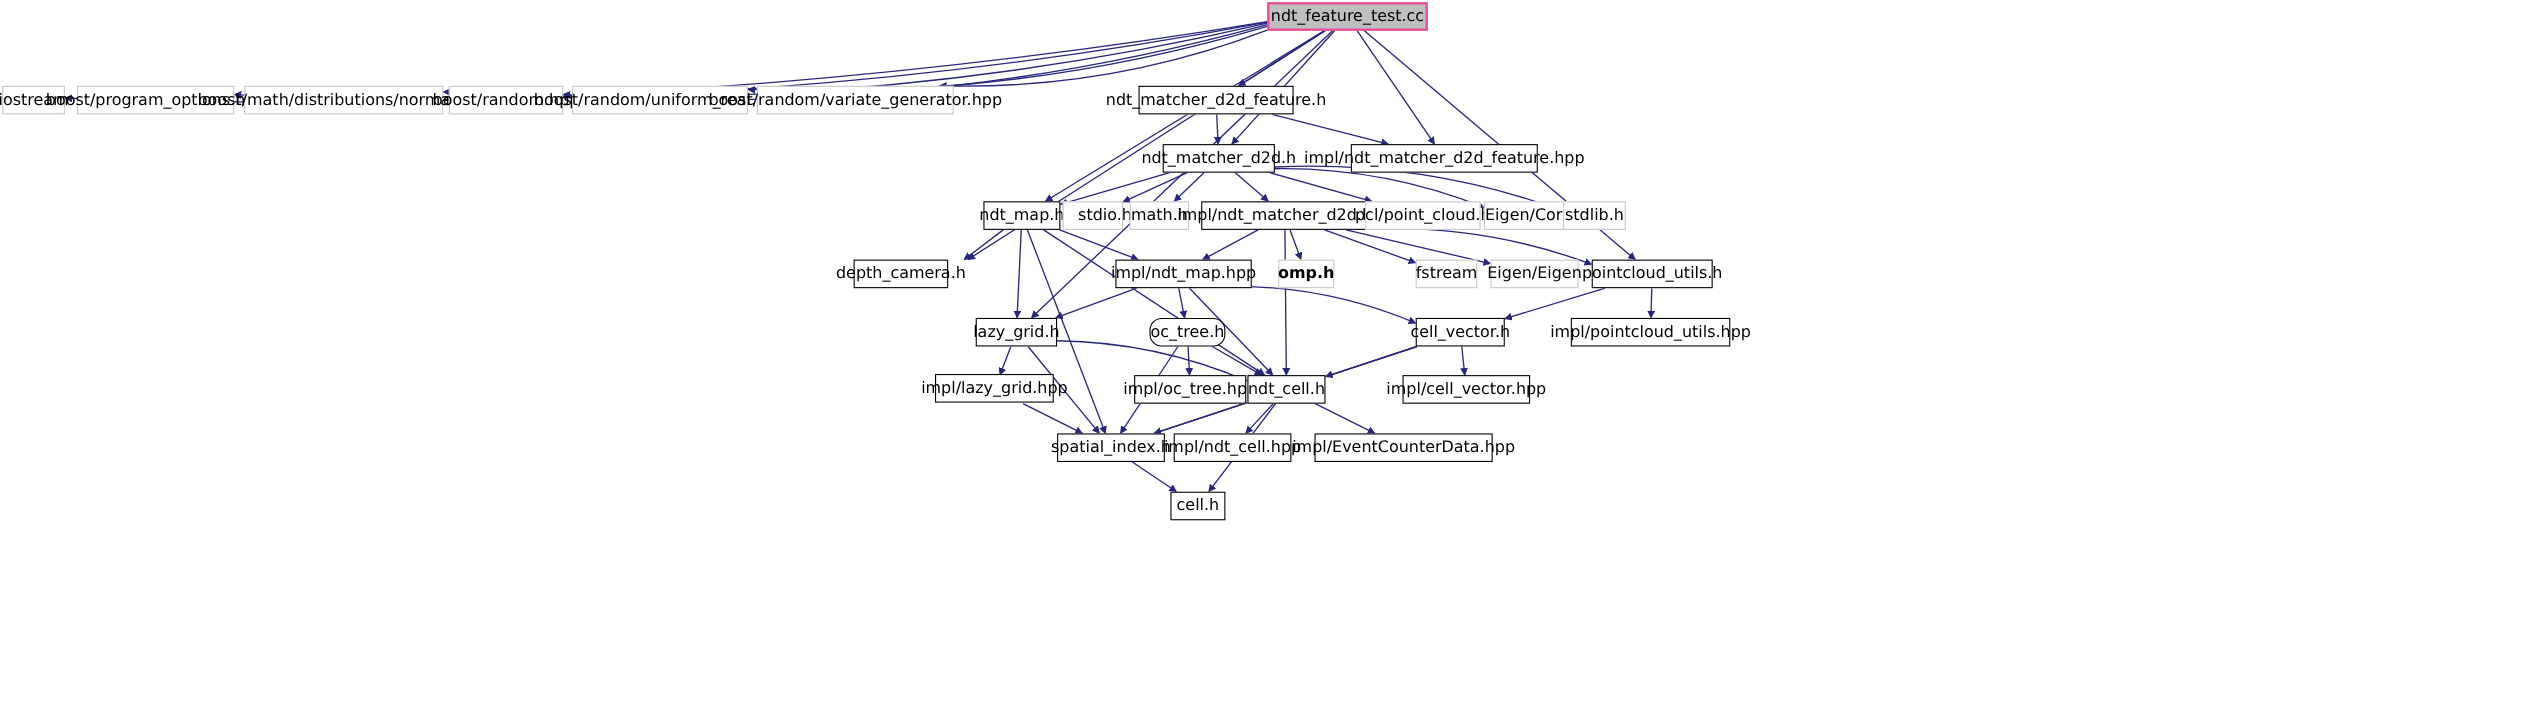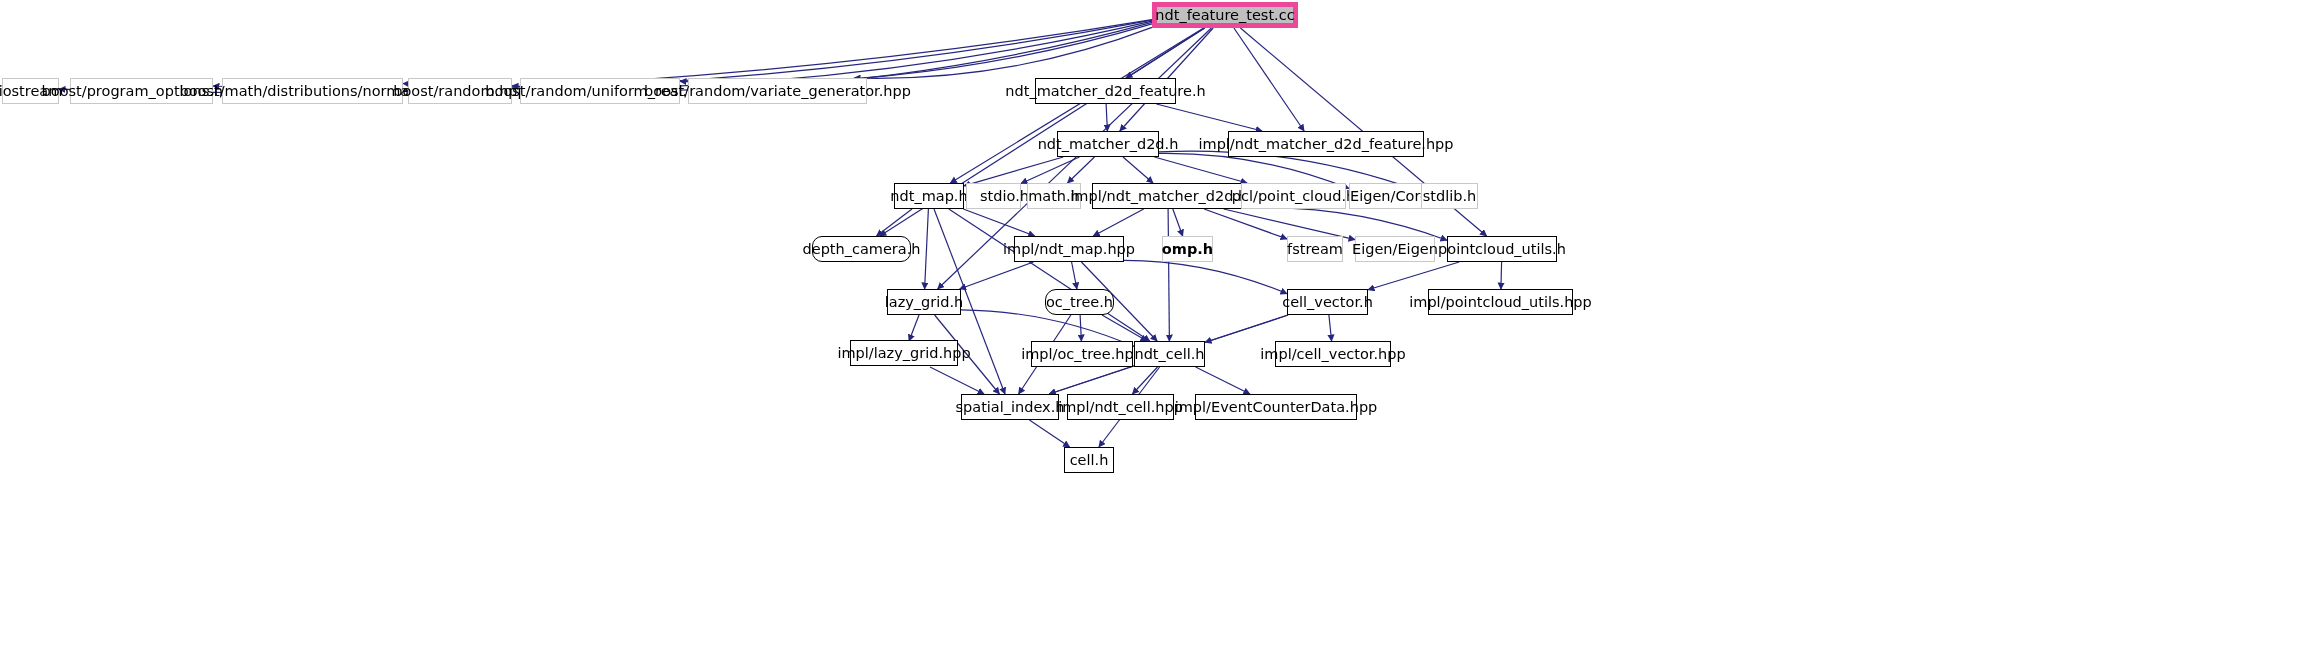--- a/index.html
+++ b/index.html
@@ -20,21 +20,21 @@
     color:#000000;
     font-size:14.5px;
     line-height:1;
     white-space:nowrap;
     height:26px;
     letter-spacing:0px;
   }
   .node.strong{border:1px solid #000000;}
   .node.root{
     background:#bfbfbf;
-    border:5px solid #ec4899;
+    border:2px solid #ec4899;
   }
 </style>
 </head>
 <body>
 
 <div id="canvas">
   <svg id="edges" xmlns="http://www.w3.org/2000/svg" viewBox="0 0 2305 659">
     <defs>
       <marker id="arrow" viewBox="0 0 10 10" refX="9" refY="5" markerWidth="6" markerHeight="6" orient="auto-start-reverse">
         <path d="M 0 0 L 10 5 L 0 10 z" fill="#26267f"></path>
@@ -100,30 +100,30 @@
   <div id="nodes">
       <div class="node root" style="left: 1152px; top: 2px; width: 146px;">ndt_feature_test.cc</div>
       <div class="node" style="left: 2px; top: 78px; width: 57px;">iostream</div>
       <div class="node" style="left: 70px; top: 78px; width: 143px;">boost/program_options.hpp</div>
       <div class="node" style="left: 222px; top: 78px; width: 181px;">boost/math/distributions/normal.hpp</div>
       <div class="node" style="left: 408px; top: 78px; width: 104px;">boost/random.hpp</div>
       <div class="node" style="left: 520px; top: 78px; width: 160px;">boost/random/uniform_real.hpp</div>
       <div class="node" style="left: 688px; top: 78px; width: 179px;">boost/random/variate_generator.hpp</div>
       <div class="node strong" style="left: 1035px; top: 78px; width: 141px;">ndt_matcher_d2d_feature.h</div>
       <div class="node strong" style="left: 1057px; top: 131px; width: 102px;">ndt_matcher_d2d.h</div>
-      <div class="node strong" style="left: 1228px; top: 131px; width: 196px; text-align: center;">impl/ndt_matcher_d2d_feature.hpp</div>
+      <div class="node strong" style="left: 1228px; top: 131px; width: 170px; text-align: center;">impl/ndt_matcher_d2d_feature.hpp</div>
       <div class="node strong" style="left: 894px; top: 183px; width: 70px;">ndt_map.h</div>
       <div class="node" style="left: 966px; top: 183px; width: 55px; padding-left: 22px;">stdio.h</div>
       <div class="node" style="left: 1027px; top: 183px; width: 54px;">math.h</div>
       <div class="node strong" style="left: 1092px; top: 183px; width: 152px;">impl/ndt_matcher_d2d.hpp</div>
       <div class="node" style="left: 1241px; top: 183px; width: 105px;">pcl/point_cloud.h</div>
       <div class="node" style="left: 1349px; top: 183px; width: 81px;">Eigen/Core</div>
       <div class="node" style="left: 1421px; top: 183px; width: 57px;">stdlib.h</div>
-      <div class="node strong" style="left: 812px; top: 236px; width: 99px; border-radius: 10px;">depth_camera.h</div>
-      <div class="node strong" style="left: 1014px; top: 236px; width: 110px;">impl/ndt_map.hpp</div>
+      <div class="node strong" style="left: 776px; top: 236px; width: 86px;">depth_camera.h</div>
+      <div class="node strong" style="left: 1014px; top: 236px; width: 124px;">impl/ndt_map.hpp</div>
       <div class="node" style="left: 1162px; top: 236px; width: 51px; font-weight: bold;">omp.h</div>
       <div class="node" style="left: 1287px; top: 236px; width: 56px;">fstream</div>
       <div class="node" style="left: 1355px; top: 236px; width: 80px;">Eigen/Eigen</div>
       <div class="node strong" style="left: 1447px; top: 236px; width: 110px;">pointcloud_utils.h</div>
       <div class="node strong" style="left: 887px; top: 289px; width: 74px;">lazy_grid.h</div>
       <div class="node strong" style="left: 1045px; top: 289px; width: 69px; border-radius: 11px;">oc_tree.h</div>
       <div class="node strong" style="left: 1287px; top: 289px; width: 81px;">cell_vector.h</div>
       <div class="node strong" style="left: 1428px; top: 289px; width: 145px;">impl/pointcloud_utils.hpp</div>
       <div class="node strong" style="left: 850px; top: 340px; width: 108px; text-align: right;">impl/lazy_grid.hpp</div>
       <div class="node strong" style="left: 1031px; top: 341px; width: 102px;">impl/oc_tree.hpp</div>

